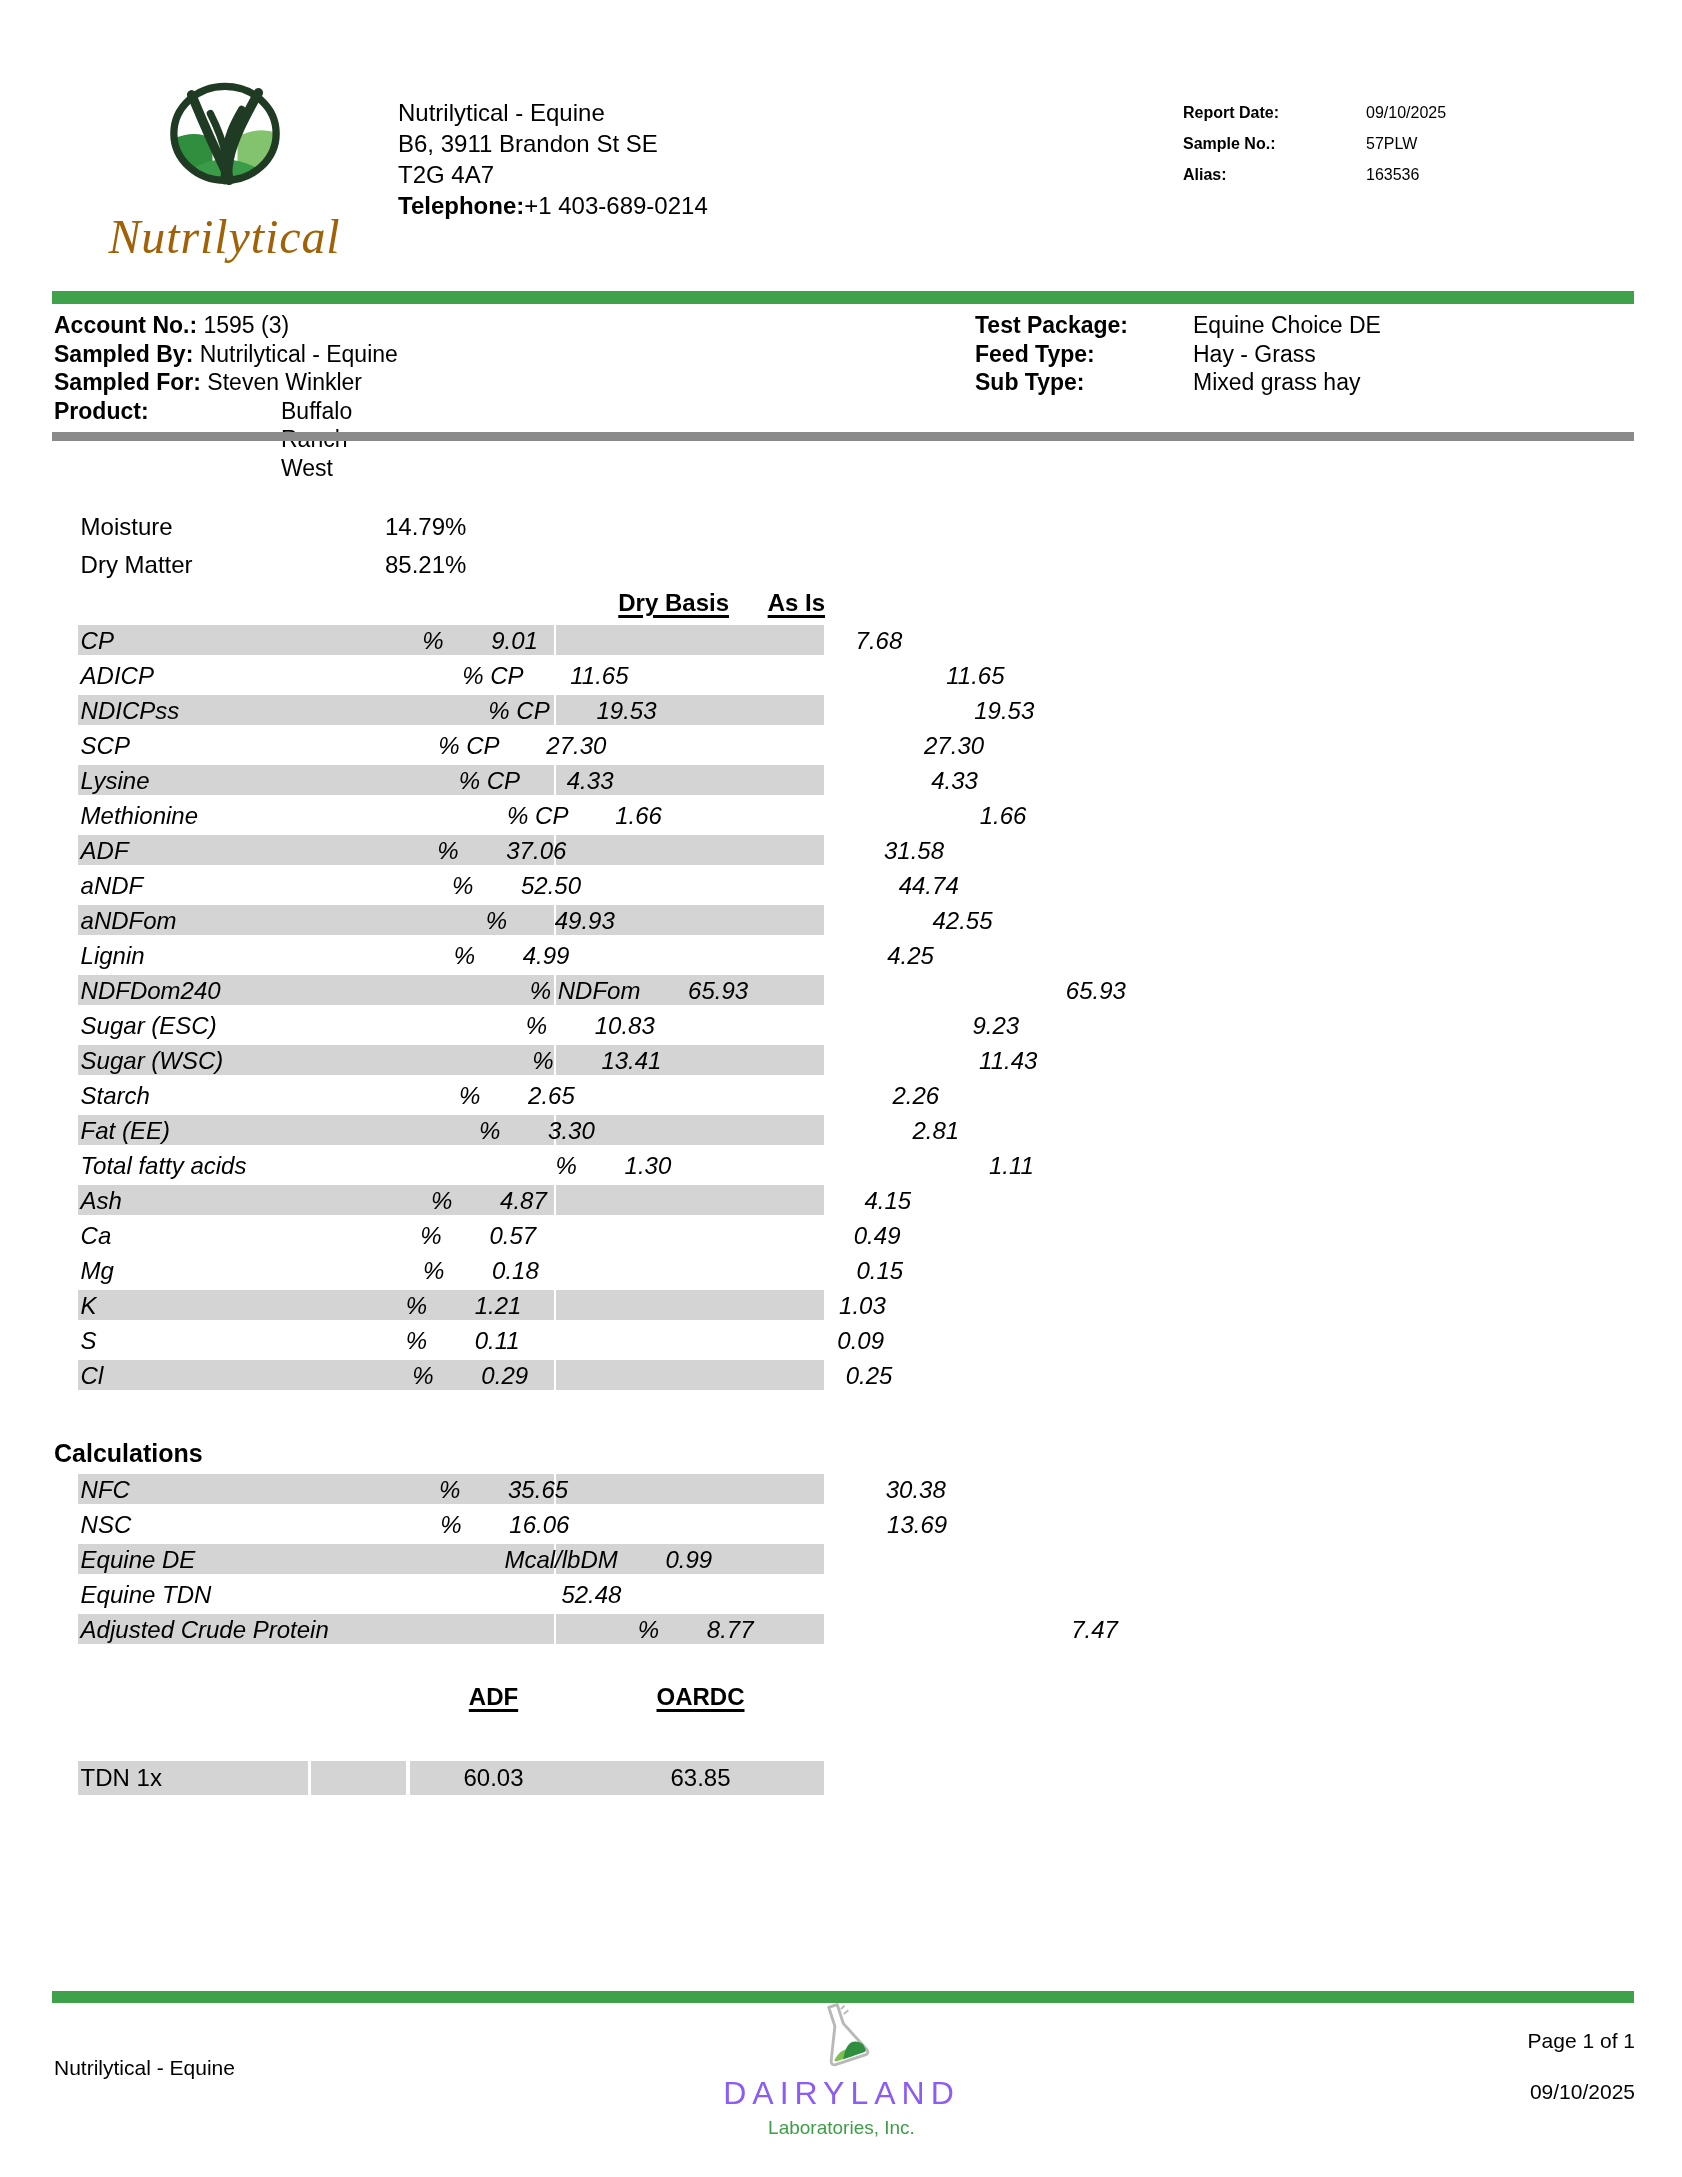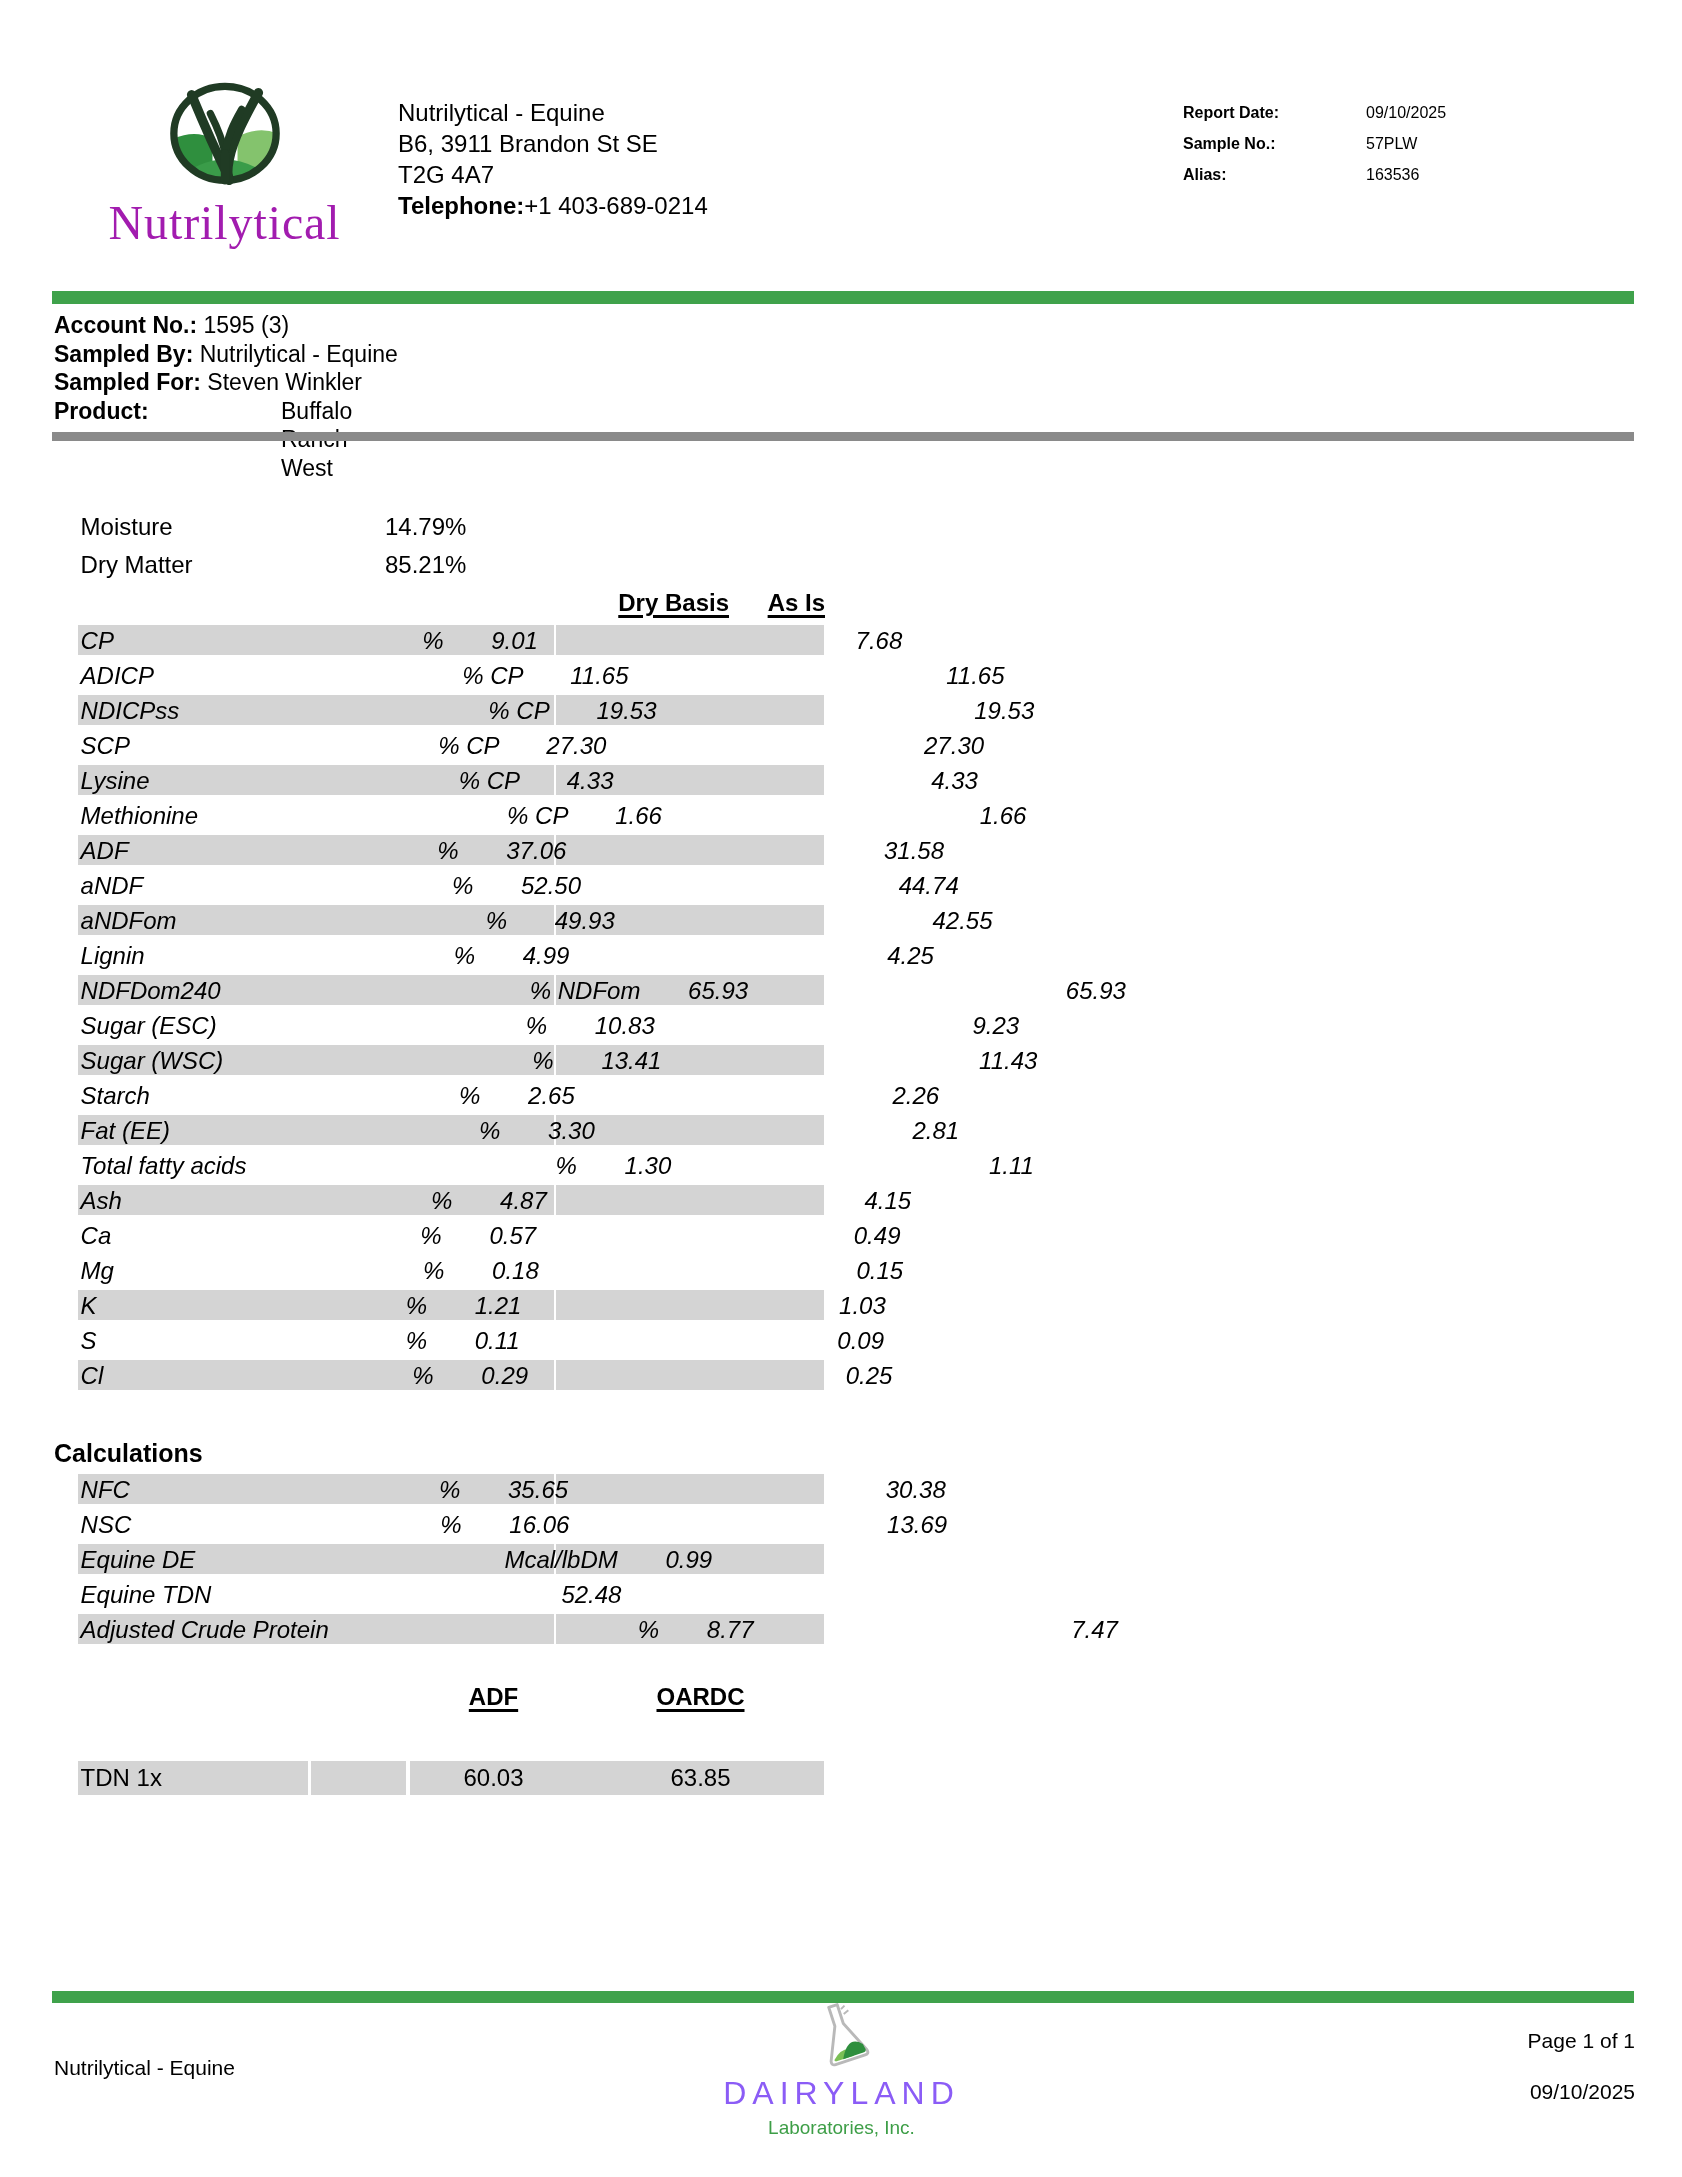--- a/index.html
+++ b/index.html
@@ -2,22 +2,22 @@
 <html style="font-size:14px"><head>
 <meta charset="utf-8">
 <style>
   html,body{margin:0;padding:0;background:#ffffff;}
   .page{position:relative;width:1683px;height:2177px;background:#fff;
         font-family:"Liberation Sans", sans-serif;color:#000;overflow:hidden;}
 
   
   .logo-block{position:absolute;left:82px;top:76px;width:285px;text-align:center;}
   .logo-emblem{display:block;margin:0 auto;}
-  .logo-word{font-family:"Liberation Serif", serif;font-size:48px;color:#a21caf;
-             letter-spacing:0.9px;margin-top:0;}
+  .logo-word{font-family:"Liberation Serif", serif;font-size:48px;color:#a16207;
+             letter-spacing:0.9px;margin-top:14px;font-style:italic;}
   .company-block{position:absolute;left:398px;top:97px;font-size:24px;line-height:31px;}
   .report-block{position:absolute;left:1183px;top:97px;font-size:16px;line-height:31px;}
   .report-row{display:flex;}
   .report-row .lbl{font-weight:bold;width:183px;}
   b,.b{font-weight:bold;}
 
   .bar-green{position:absolute;left:52px;width:1582px;height:13px;background:#3fa24b;}
   .bar-green.top{top:291px;}
   .bar-green.bottom{top:1991px;height:12px;}
   .bar-gray{position:absolute;left:52px;top:432px;width:1582px;height:8.6px;background:#8a8a8a;}
@@ -141,20 +141,34 @@
       <b>Sampled By:</b>
       <span>Nutrilytical - Equine</span></div>
     <div class="line">
       <b>Sampled For:</b>
       <span>Steven Winkler</span></div>
     <div class="line">
       <b>Product:</b>
       <span class="prod-val">Buffalo Ranch West</span></div>
   </div>
 
+  <div class="acct-right">
+    <div class="line">
+      <span class="lbl">Test Package:</span>
+      <span>Equine Choice DE</span>
+      </div>
+    <div class="line">
+      <span class="lbl">Feed Type:</span>
+      <span>Hay - Grass</span>
+      </div>
+    <div class="line">
+      <span class="lbl">Sub Type:</span>
+      <span>Mixed grass hay</span>
+      </div>
+  </div>
 
   <div class="bar-gray"></div>
 
   <div class="tblzone" style="top:508px;">
     <div class="mrow">
       <span class="c-label">Moisture</span>
       <span class="c-val">14.79%</span>
     </div>
     <div class="mrow">
       <span class="dm-band"></span>

